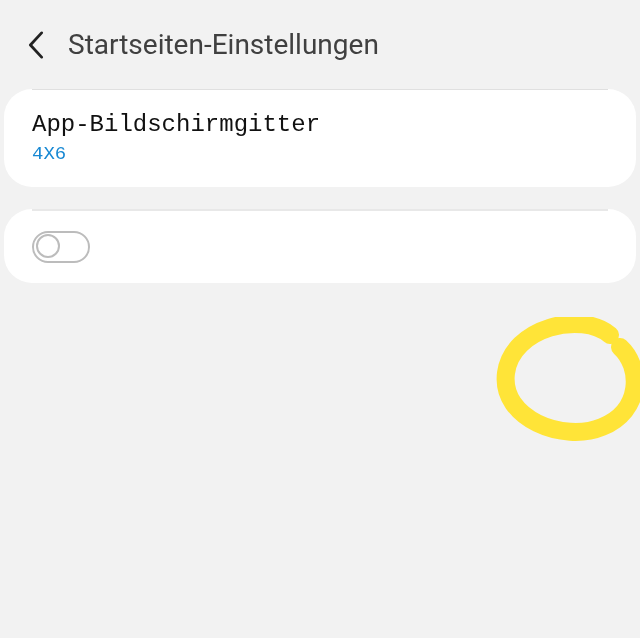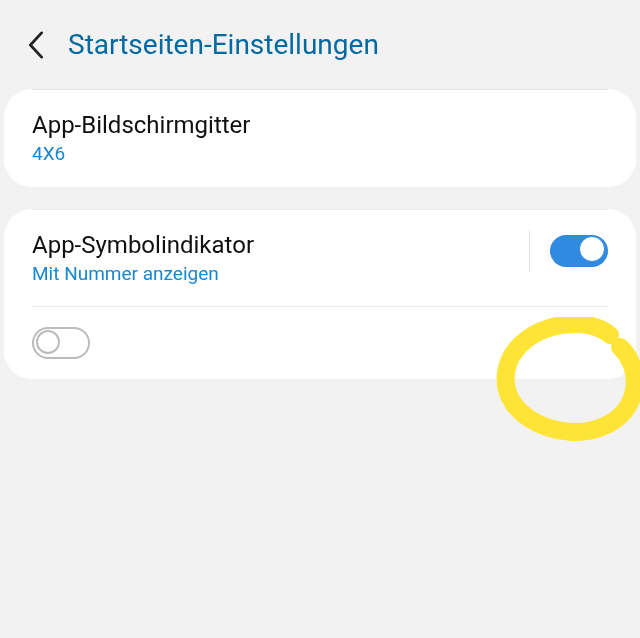--- a/index.html
+++ b/index.html
@@ -20,43 +20,44 @@
   }
   .back-arrow {
     width: 28px; height: 28px;
     display: flex; align-items: center; justify-content: center;
     cursor: pointer;
   }
   .back-arrow svg { width: 18px; height: 28px; }
   .header-title {
     font-size: 28px;
     font-weight: 400;
-    color: #0369a1;
+    color: #404040;
   }
 
   
   .card {
     background: #fff;
     border-radius: 28px;
     margin: 0 4px;
     position: relative;
   } 
   .card + .card { margin-top: 22px; }
   .divider-top {
     height: 1px;
     background: #e0e0e0;
     margin: 0 28px;
   }
 
   .row {
     display: flex;
-    align-items: flex-start;
+    align-items: center;
     justify-content: space-between;
     padding: 20px 28px 20px 28px;
     gap: 16px;
+    font-family: Liberation Mono, monospace;
   }
   .row .text-col {
     flex: 1 1 auto;
     min-width: 0;
   }
   .row .ctrl-col {
     flex: 0 0 auto;
     display: flex;
     align-items: center;
   }
@@ -140,32 +141,20 @@
       <div class="row-sub accent">4X6</div>
     </div>
   </div>
 </div>
 
 <div class="card" style="position:relative;">
 
 
   <div class="row-sep"></div>
 
-  <div class="row" style="position:relative;">
-    <div class="text-col">
-      <div class="row-title">App-Symbolindikator</div>
-      <div class="row-sub accent">Mit Nummer anzeigen</div>
-    </div>
-    <div class="ctrl-col" style="position:relative;">
-      <div style="width:1px;height:42px;background:#e0e0e0;margin-right:20px;"></div>
-      <div class="switch on">
-        <div class="thumb"></div>
-      </div>
-    </div>
-  </div>
 
   <div class="row-sep"></div>
 
   <div class="row">
     <div class="ctrl-col">
       <div class="switch off">
         <div class="thumb"></div>
       </div>
     </div>
   </div>

